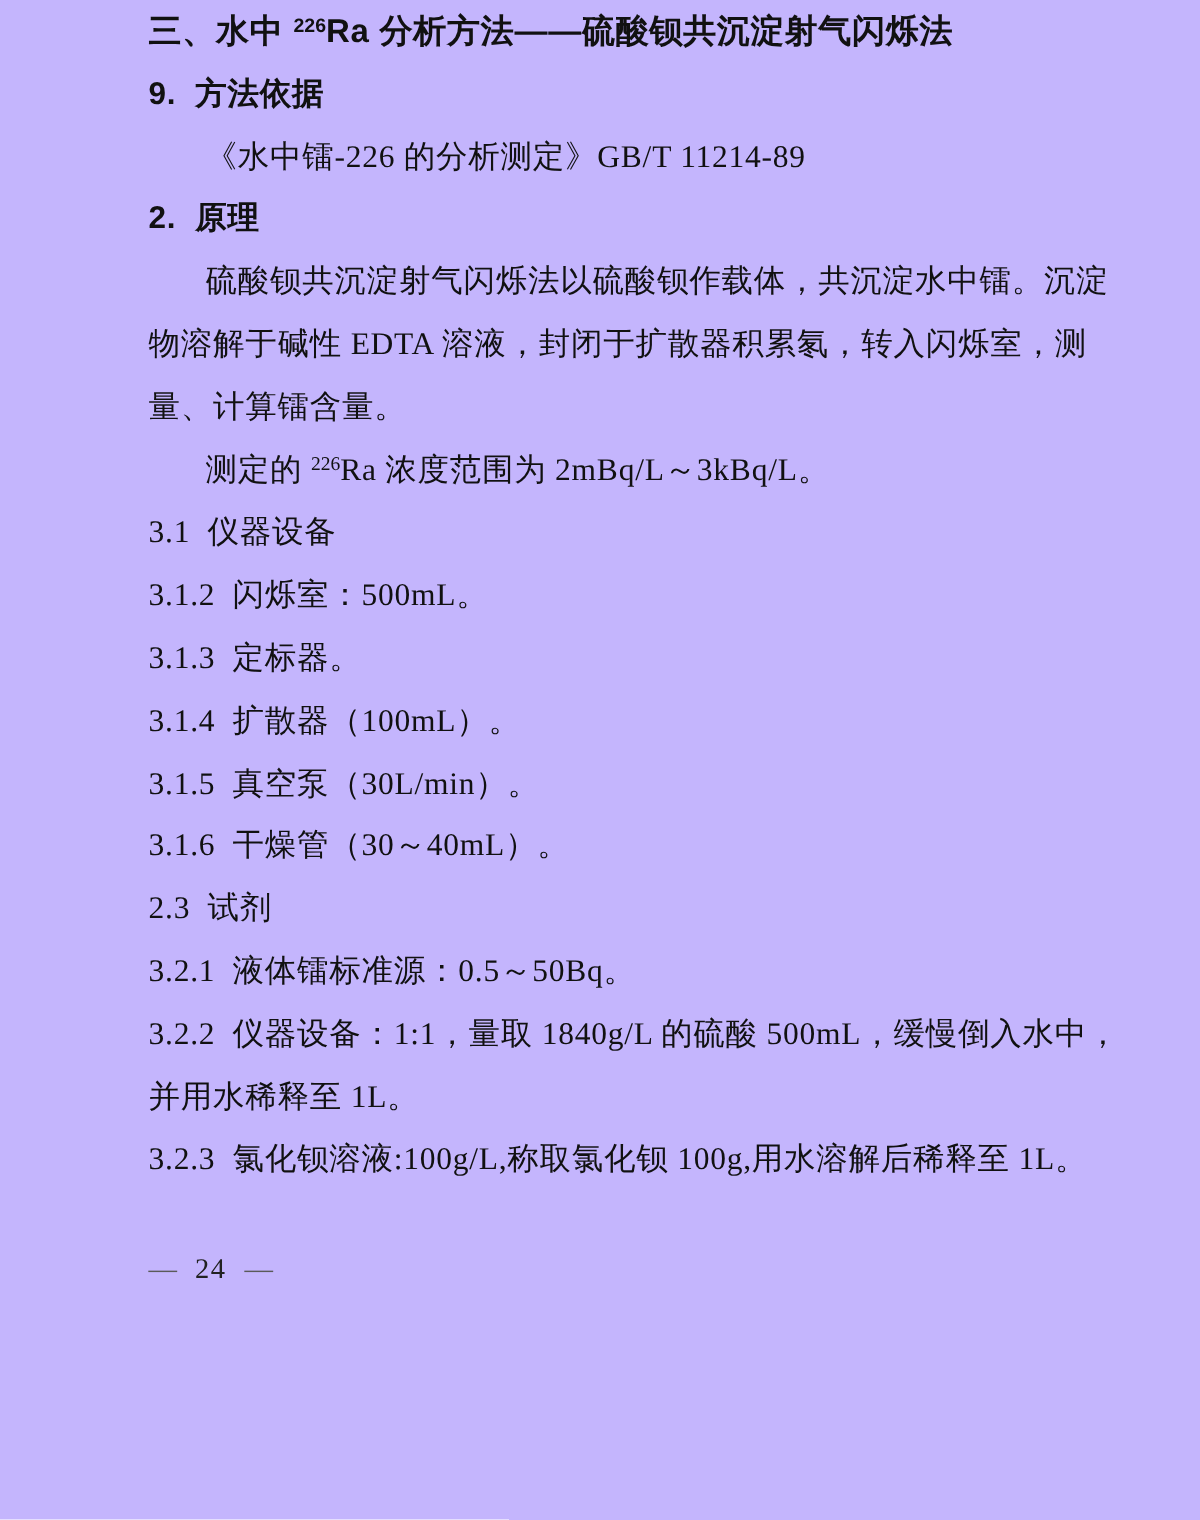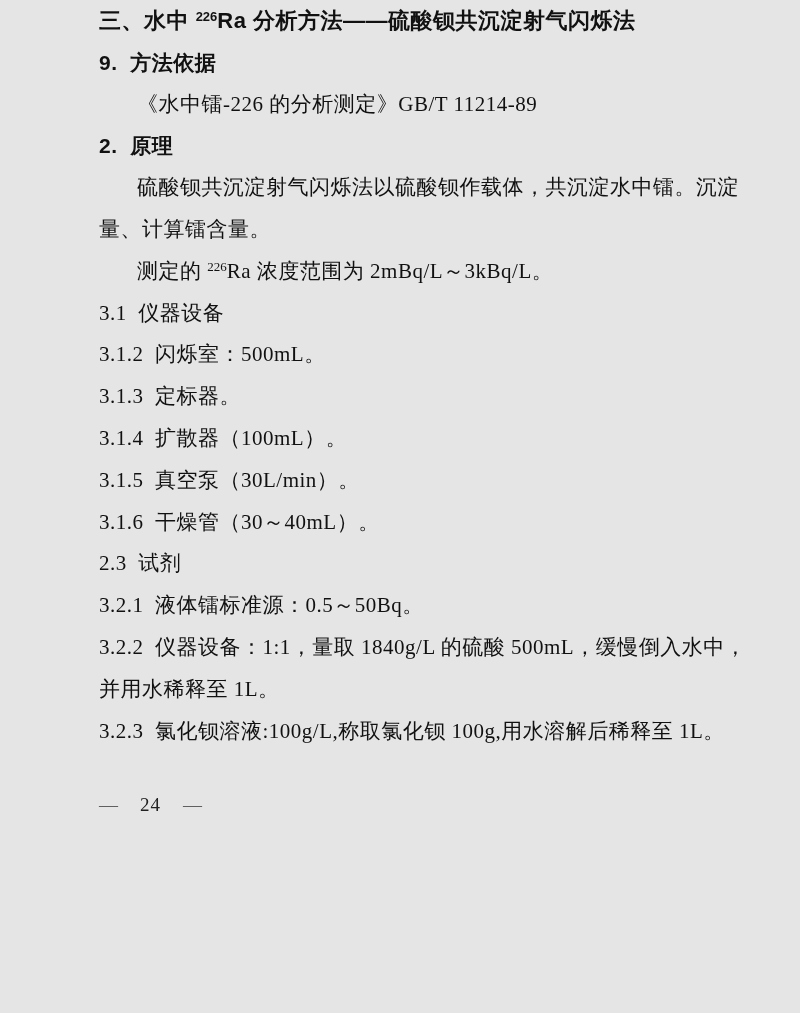--- a/index.html
+++ b/index.html
@@ -1,20 +1,20 @@
 <!DOCTYPE html>
 <html><head>
 <meta charset="utf-8">
 <style>
   html, body { margin: 0; padding: 0; background: #ffffff; }
   .page {
     position: relative;
     width: 800px;
     height: 1013px;
-    background: #e5e5e5;
+    background: #c4b5fd;
     color: #111;
     overflow: hidden;
     font-family: "Liberation Serif", "DejaVu Serif", serif;
   }
   .content {
     padding: 0 92px 0 99px;
   }
   .line {
     height: 41.8px;
     line-height: 41.8px;
@@ -42,37 +42,38 @@
   }
   .footer {
     margin-top: 42px;
     padding-left: 99px;
     height: 22px;
     line-height: 22px;
     font-size: 19px;
     color: #222;
   }
   .footer .dash { color: #5a5a5a; letter-spacing: 0; }
-  .footer .pagenum { margin: 0 22px; letter-spacing: 1px; }
+  .footer .pagenum { margin: 0 12px; letter-spacing: 1px; }
 </style>
 </head>
 <body>
 
 <div class="page">
   <div class="content">
 
     <div class="line title"><span>三、水中 </span><sup class="iso">226</sup><span>Ra 分析方法——硫酸钡共沉淀射气闪烁法</span></div>
 
     <div class="line h">9.  方法依据</div>
 
     <div class="line indent">《水中镭-226 的分析测定》GB/T 11214-89</div>
 
     <div class="line h">2.  原理</div>
 
     <div class="line indent">硫酸钡共沉淀射气闪烁法以硫酸钡作载体，共沉淀水中镭。沉淀</div>
+    <div class="line">物溶解于碱性 EDTA 溶液，封闭于扩散器积累氡，转入闪烁室，测</div>
     <div class="line">量、计算镭含量。</div>
 
     <div class="line indent"><span>测定的 </span><sup class="iso">226</sup><span>Ra 浓度范围为 2mBq/L～3kBq/L。</span></div>
 
 
     <div class="line">3.1  仪器设备</div>
 
     <div class="line">3.1.2  闪烁室：500mL。</div>
     <div class="line">3.1.3  定标器。</div>
     <div class="line">3.1.4  扩散器（100mL）。</div>

